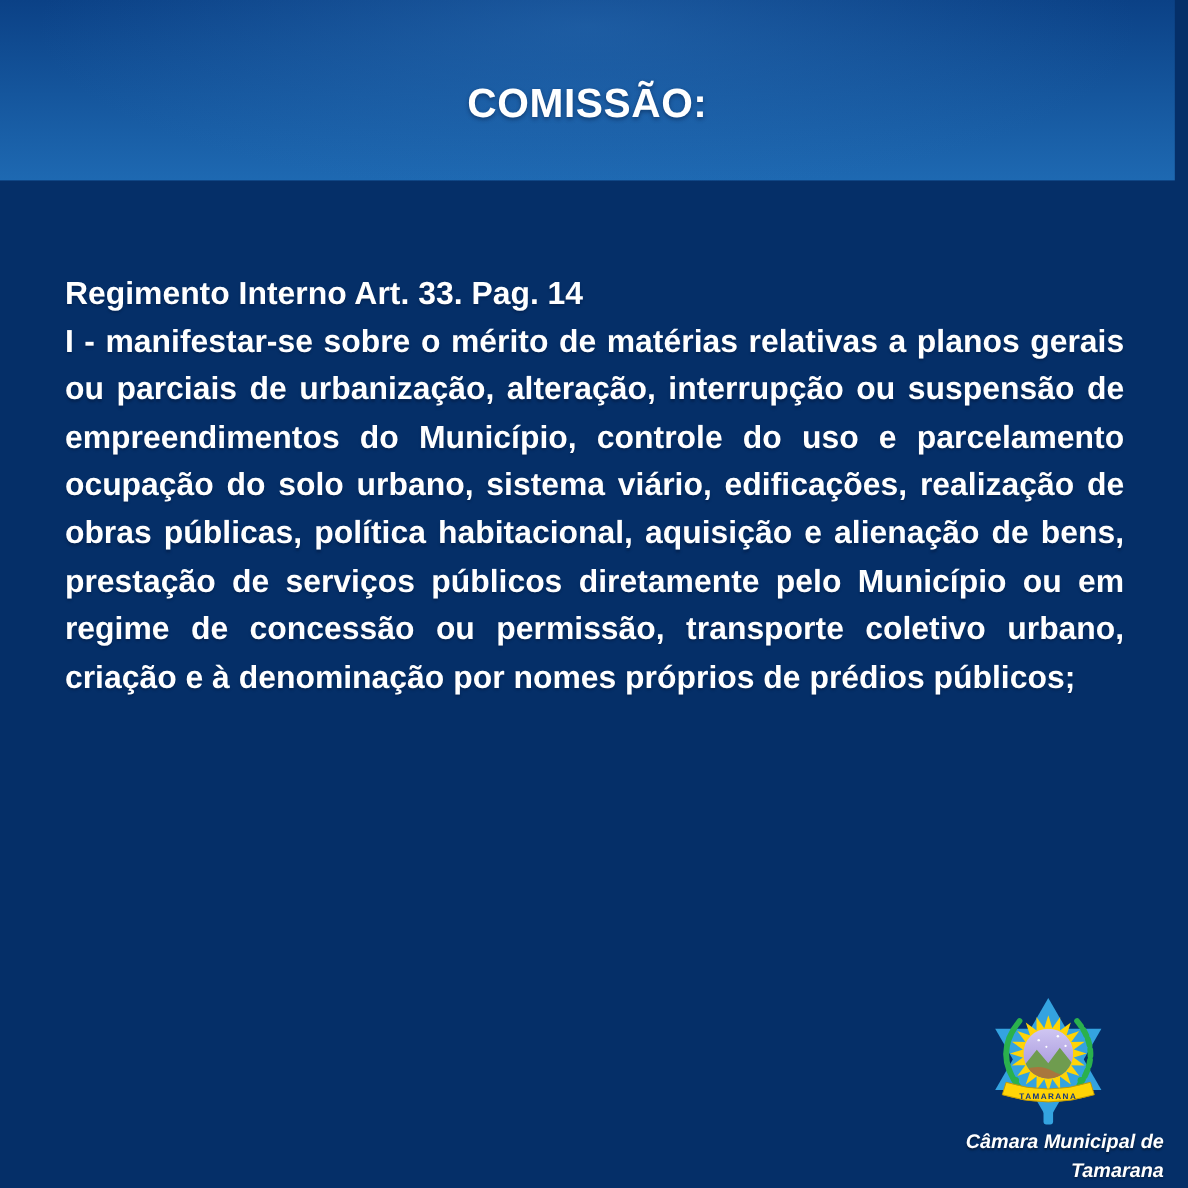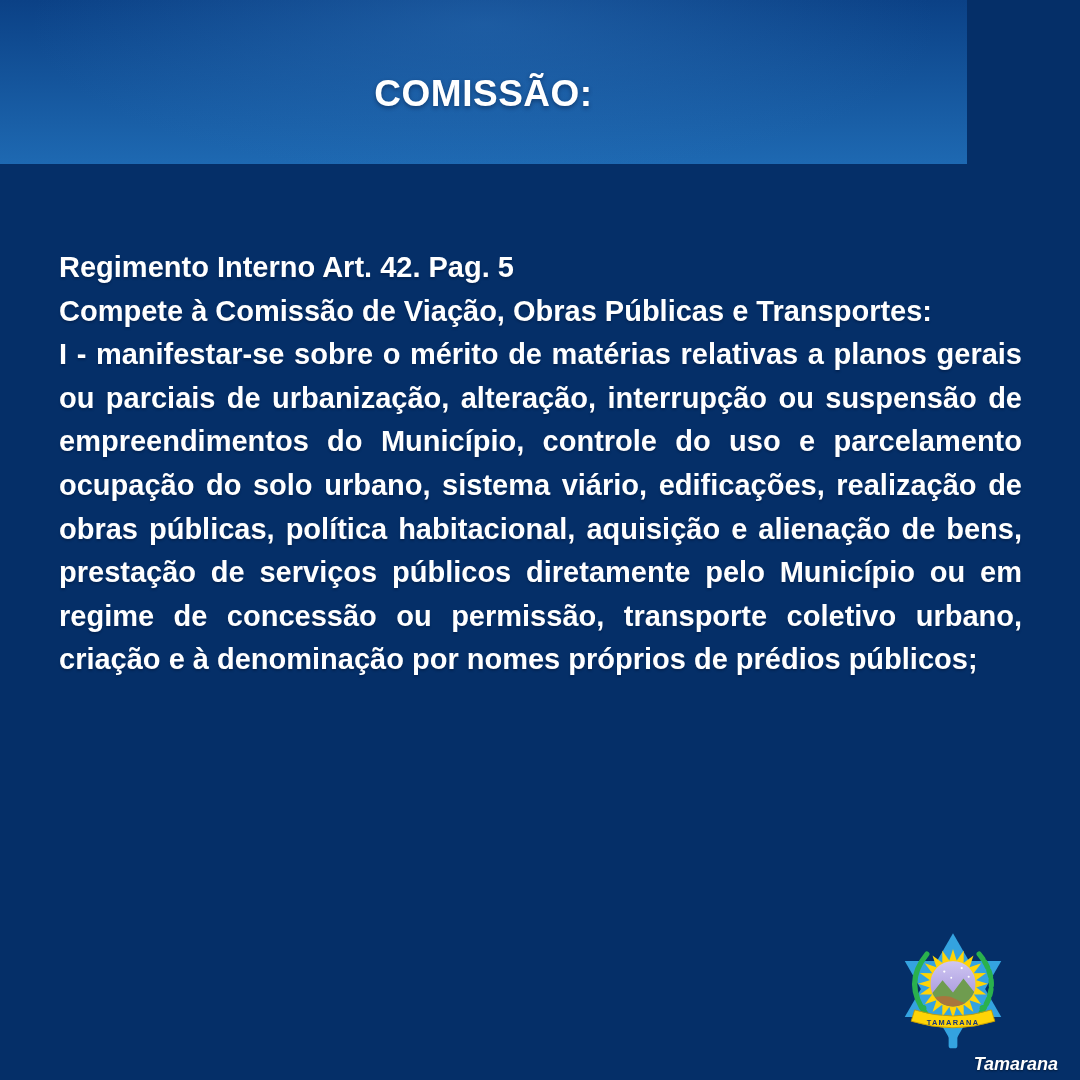--- a/index.html
+++ b/index.html
@@ -11,21 +11,21 @@
   }
   html,body{margin:0;padding:0;}
   body{background:#222;}
   .canvas{
     position:relative; width:1080px; height:1080px; overflow:hidden;
     background:var(--background);
     font-family:"Liberation Sans", sans-serif;
     color:var(--text);
   }
   .band{
-    position:absolute; top:0; left:0; width:967px; height:164px;
+    position:absolute; top:0; left:0; width:1068px; height:164px;
     background:
       radial-gradient(ellipse 65% 130% at 50% 15%, rgba(47,117,188,.45), rgba(0,0,0,0) 72%),
       linear-gradient(180deg, var(--header-top), var(--header-bottom));
     display:flex; flex-direction:column; justify-content:center; align-items:center;
     gap:2px; padding-top:24px; box-sizing:border-box;
   }
   .band-title{
     font-size:37px; font-weight:700; line-height:52px; letter-spacing:.5px;
     color:var(--text); text-align:center;
     text-shadow:0 2px 4px rgba(0,18,48,.45);
@@ -51,22 +51,21 @@
 </head>
 <body>
 
 <div class="canvas">
 
   <header class="band">
     <div class="band-title">COMISSÃO:</div>
   </header>
 
   <main class="body-text">
-      <p class="para">Regimento Interno Art. 42. Pag. 5</p>
-      <p class="para">Compete à Comissão de Viação, Obras Públicas e Transportes:</p>
+      <p class="para">Regimento Interno Art. 33. Pag. 14</p>
       <p class="para">I - manifestar-se sobre o mérito de matérias relativas a planos gerais ou parciais de urbanização, alteração, interrupção ou suspensão de empreendimentos do Município, controle do uso e parcelamento ocupação do solo urbano, sistema viário, edificações, realização de obras públicas, política habitacional, aquisição e alienação de bens, prestação de serviços públicos diretamente pelo Município ou em regime de concessão ou permissão, transporte coletivo urbano, criação e à denominação por nomes próprios de prédios públicos;</p>
     </main>
 
   <footer class="footer">
     <svg class="crest" viewBox="0 0 140 140" width="122" height="122" aria-hidden="true">
       <defs>
         <linearGradient id="sky" x1="0" y1="0" x2="0" y2="1">
           <stop offset="0" style="stop-color:var(--sky-top)"></stop>
           <stop offset="1" style="stop-color:var(--sky-bottom)"></stop>
         </linearGradient>
@@ -119,16 +118,17 @@
       </g>
 
       <g>
         <circle cx="36" cy="92" r="3.5" fill="var(--branch-green)"></circle>
         <circle cx="104" cy="92" r="3.5" fill="var(--branch-green)"></circle>
         <path d="M26,94 Q70,108 114,94 L118,107 Q70,122 22,107 Z" fill="var(--ribbon-yellow)" stroke="#c49a00" stroke-width="1"></path>
         <text x="70" y="111" text-anchor="middle" font-size="8.5" font-weight="bold" fill="var(--ribbon-navy)" letter-spacing="1.5">TAMARANA</text>
       </g>
     </svg>
 
+    <div class="org">Câmara Municipal de</div>
     <div class="org">Tamarana</div>
   </footer>
 
 </div>
 
 </body></html>

